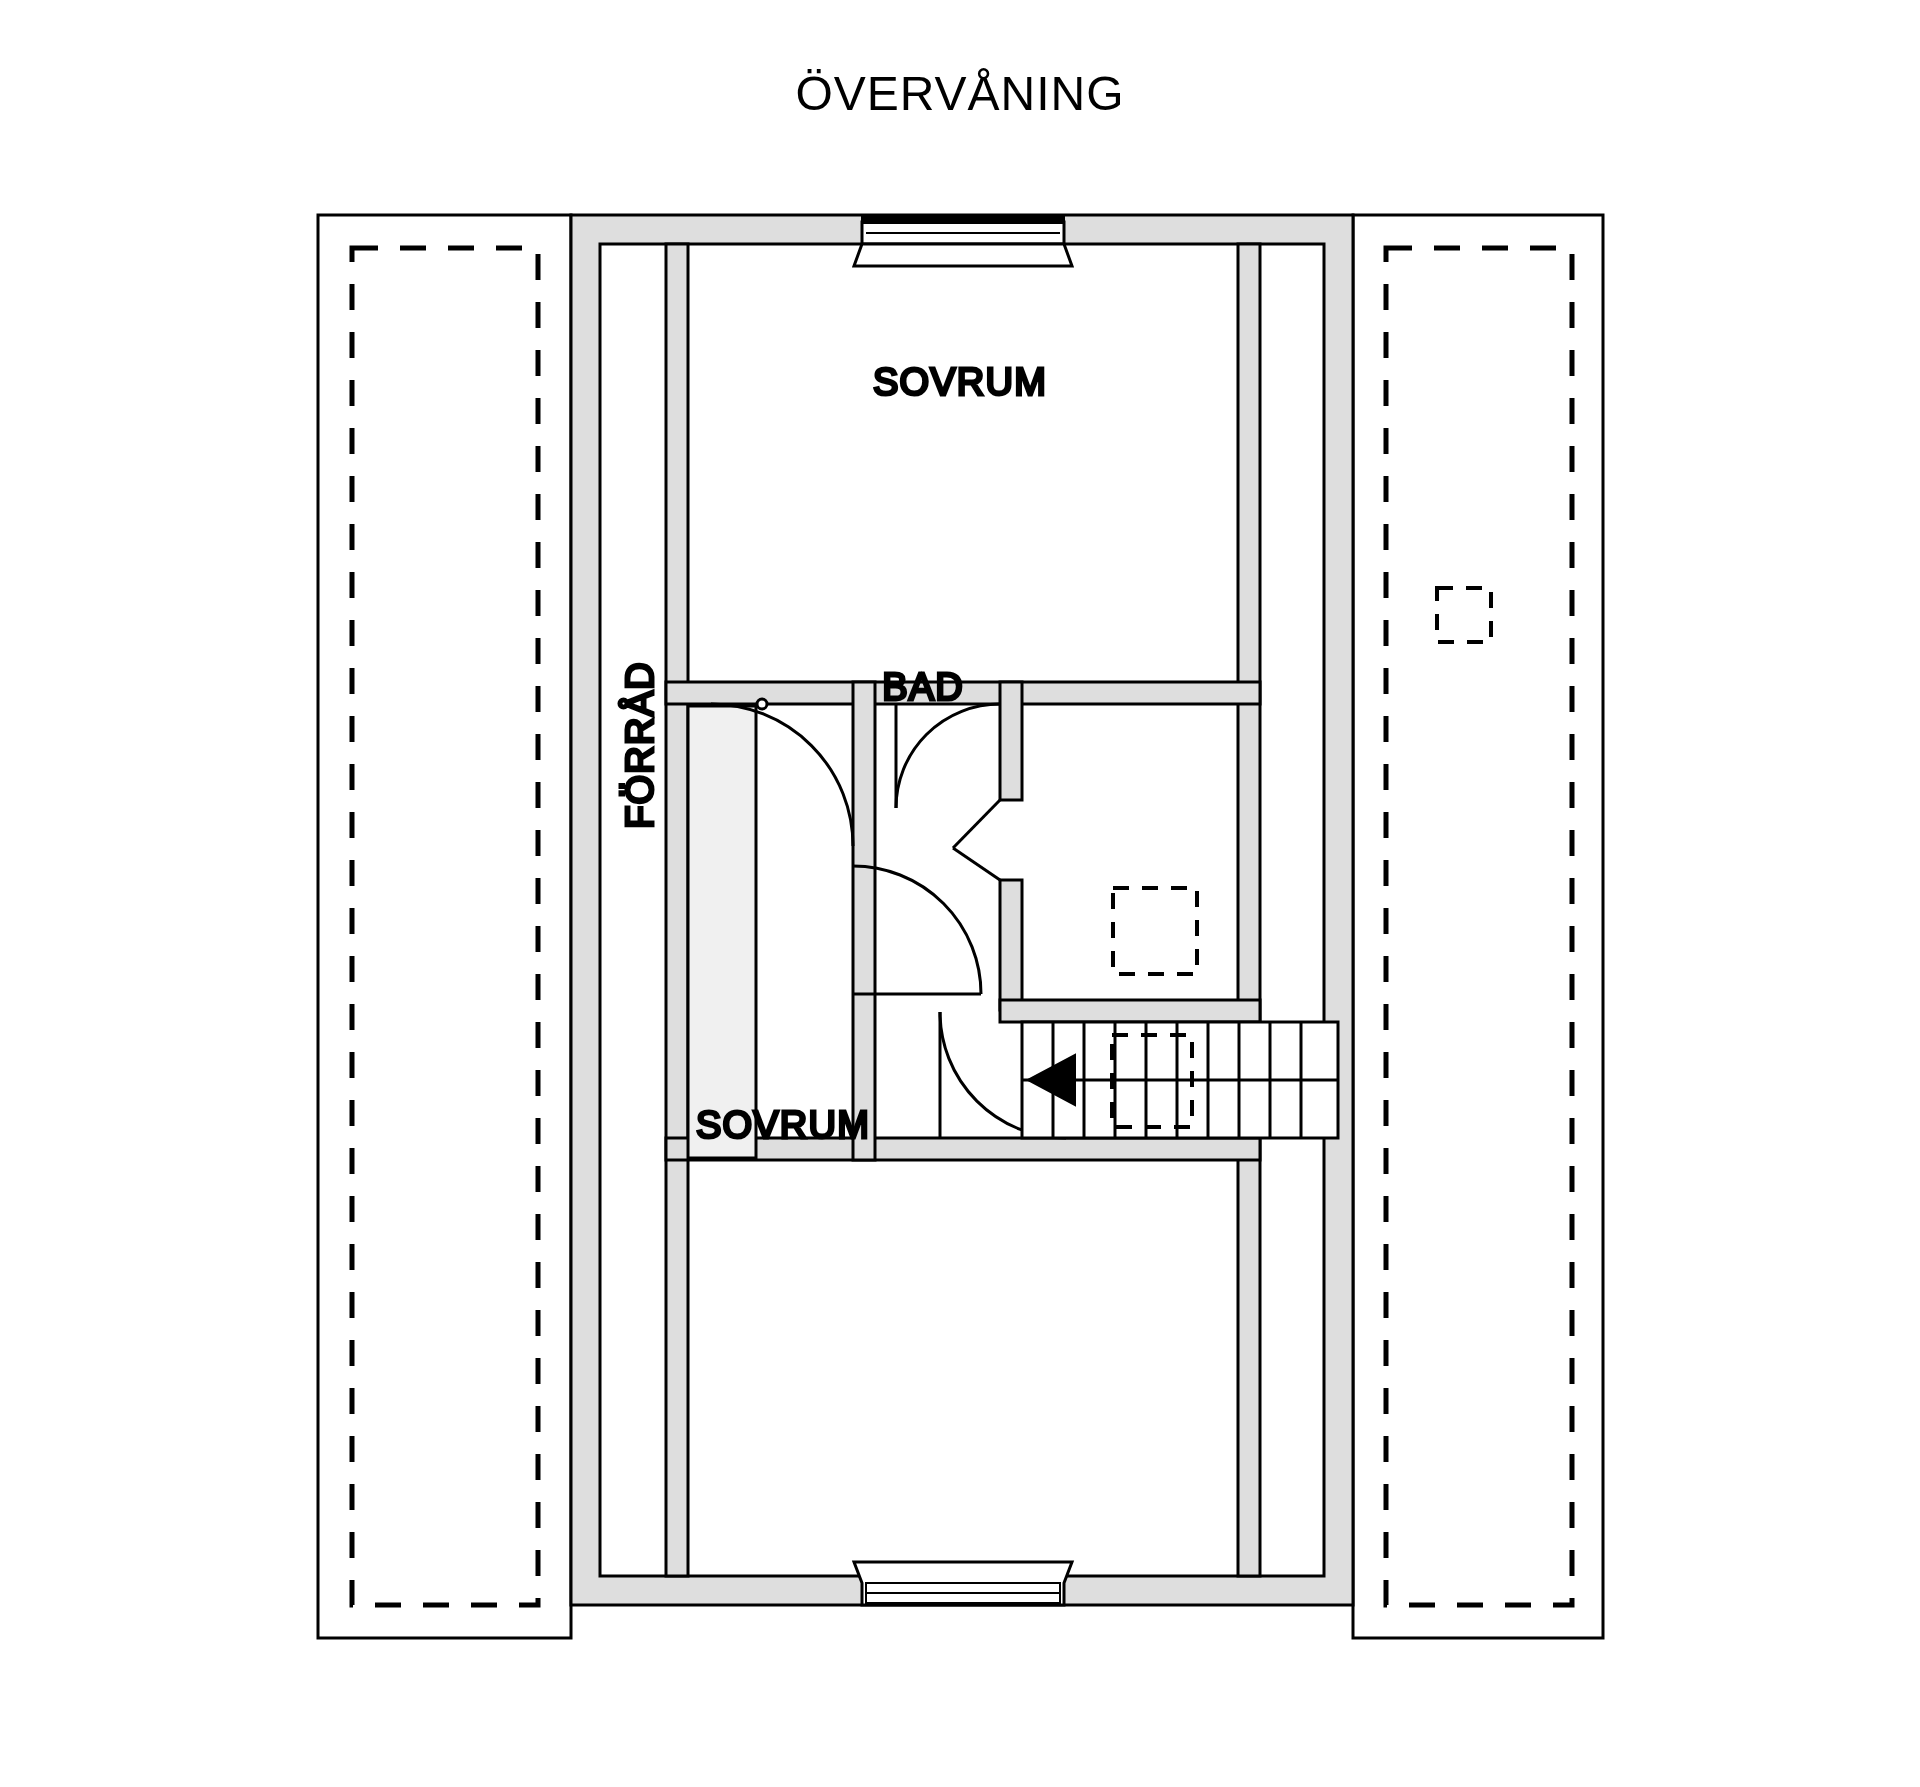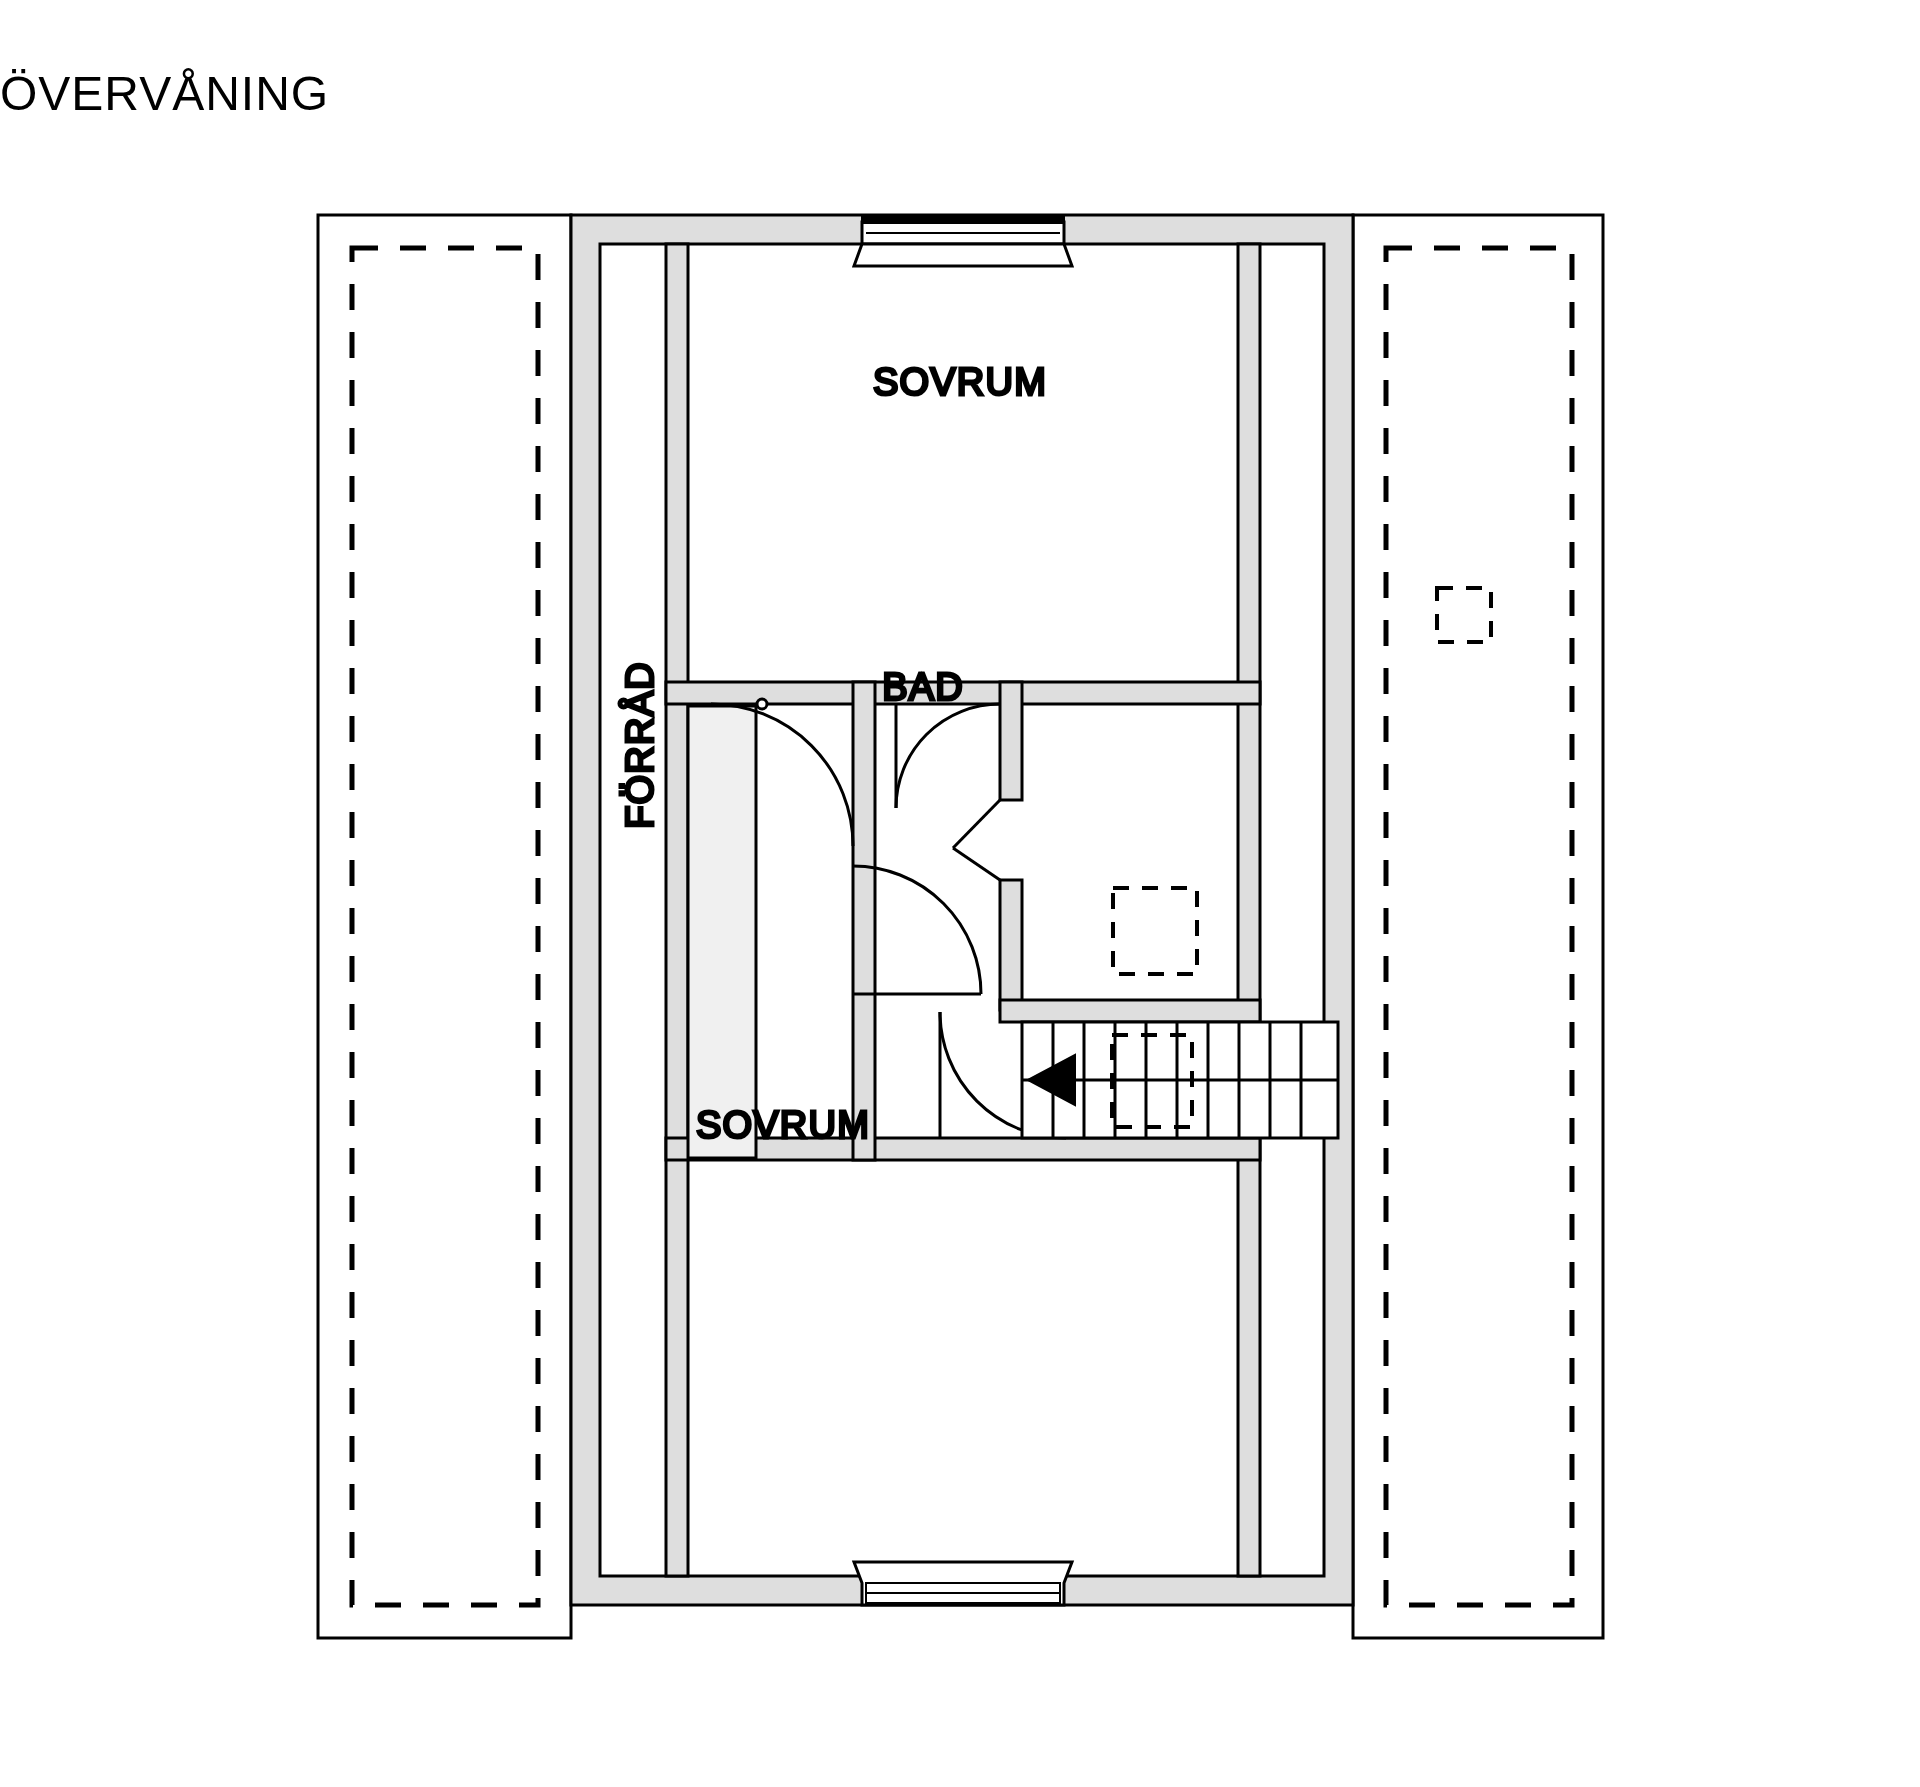--- a/index.html
+++ b/index.html
@@ -19,21 +19,21 @@
     left: 0;
     top: 0;
     width: 1920px;
     height: 1787px;
   }
   .plan-title {
     position: absolute;
     left: 0;
     top: 66px;
     width: 1920px;
-    text-align: left;
+    text-align: center;
     font-family: "Liberation Sans", sans-serif;
     font-size: 48px;
     font-weight: 400;
     letter-spacing: 1px;
     color: #000000;
     user-select: none;
   }
   svg { display: block; }
   text {
     font-family: "Liberation Sans", sans-serif;

